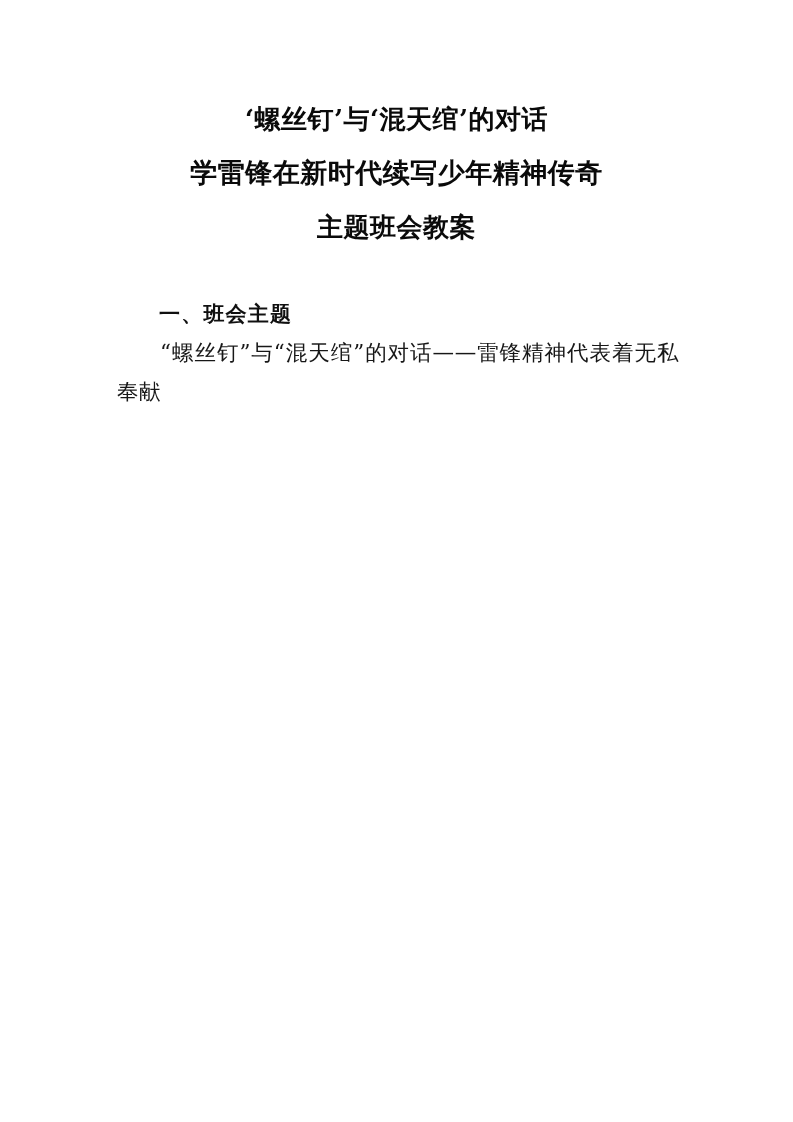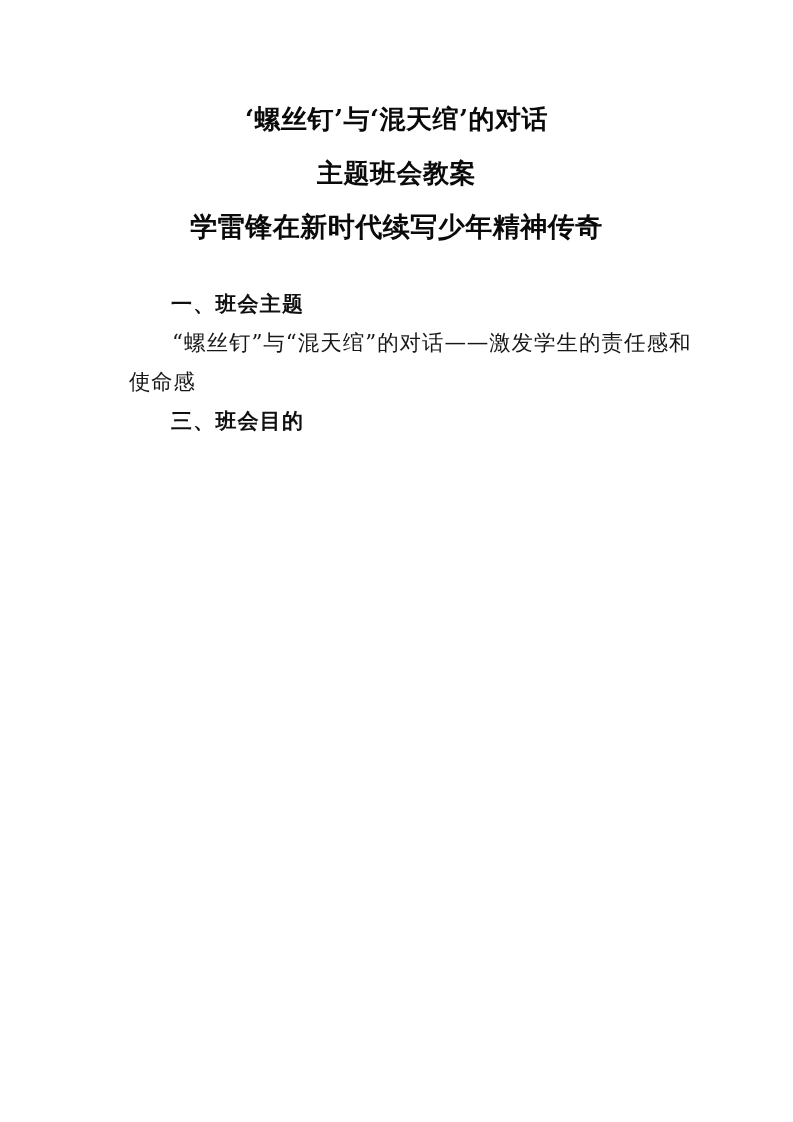--- a/index.html
+++ b/index.html
@@ -37,23 +37,22 @@
     white-space: nowrap;
   }
   .title-line.l2 {
     font-size: 27px;
   }
 
   
   .body-block {
     position: absolute;
     left: 117px;
-    top: 284px;
+    top: 294px;
     width: 562px;
-    margin-left: 12px;
   }
   .section {
     margin: 0;
   }
   .heading {
     font-family: "DejaVu Serif", "Liberation Serif", serif;
     font-weight: 700;
     font-size: 21px;
     line-height: 39px;
     letter-spacing: 1.2px;
@@ -77,31 +76,30 @@
     text-indent: 43px;
   }
 </style>
 </head>
 <body>
 
 <div class="page">
 
   <div class="title-block">
     <div class="title-line l1">‘螺丝钉’与‘混天绾’的对话</div>
+    <div class="title-line l2">学雷锋在新时代续写少年精神传奇</div>
     <div class="title-line l3">主题班会教案</div>
-    <div class="title-line l2">学雷锋在新时代续写少年精神传奇</div>
   </div>
 
   <div class="body-block">
 
     <div class="section">
       <p class="heading">一、班会主题</p>
-      <p class="para">“螺丝钉”与“混天绾”的对话——激发学生的责任感和使命感</p>
+      <p class="para">“螺丝钉”与“混天绾”的对话——雷锋精神代表着无私奉献</p>
     </div>
 
 
     <div class="section">
-      <p class="heading">三、班会目的</p>
     </div>
 
   </div>
 
 </div>
 
 </body></html>

